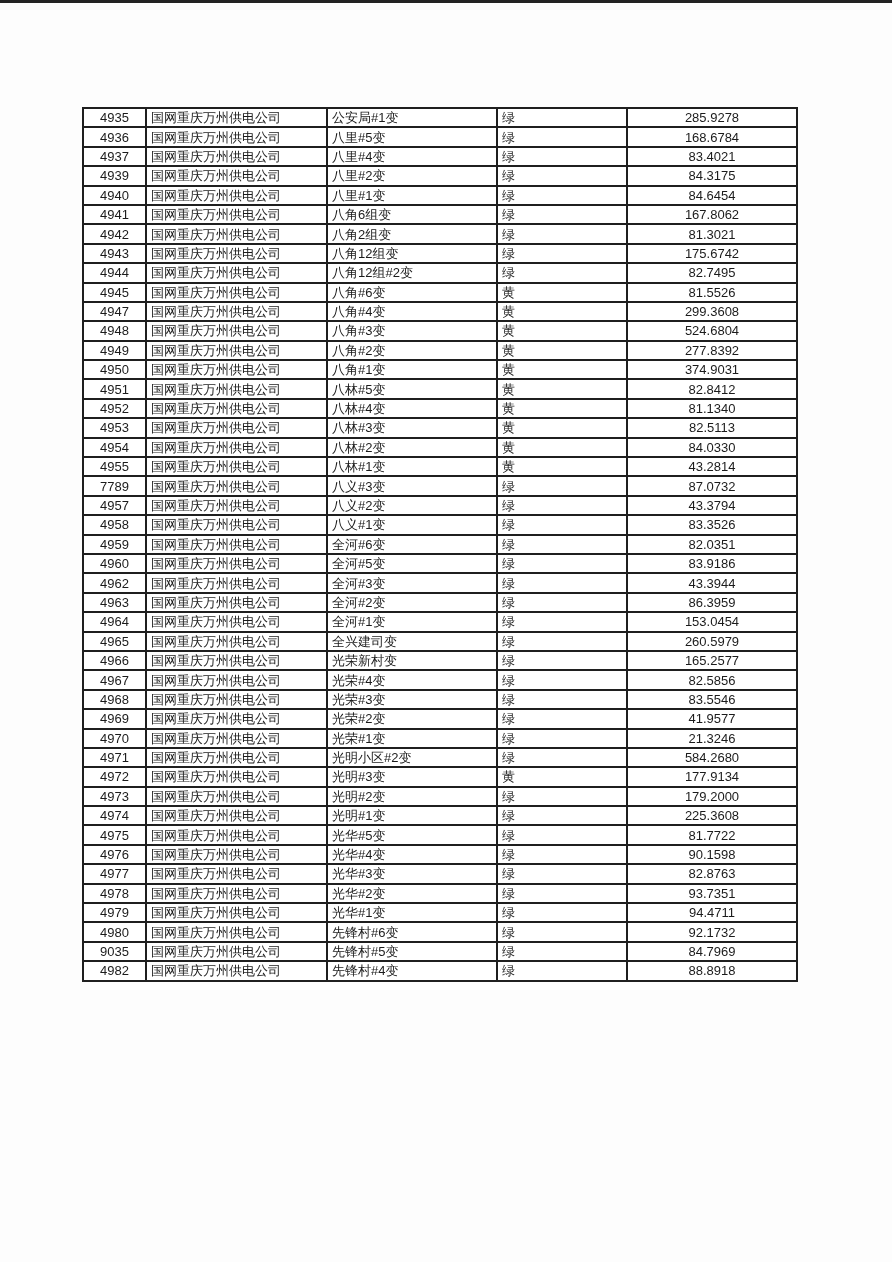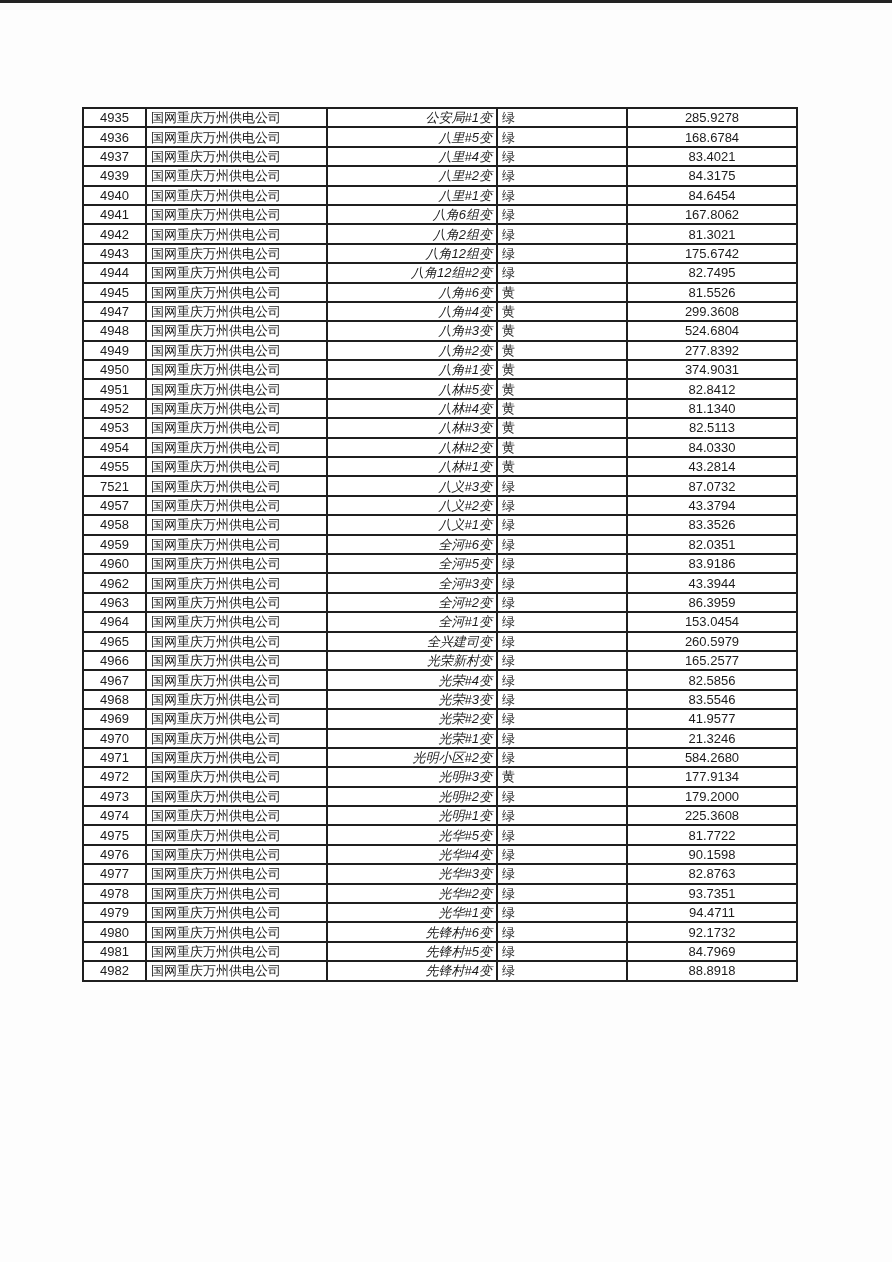--- a/index.html
+++ b/index.html
@@ -40,21 +40,21 @@
     border: 2px solid #1f1f1f;
     height: 17.4px; 
     padding: 0 4px;
     background: #ffffff;
     white-space: nowrap;
     overflow: hidden;
     line-height: 17px;
   }
   td.col-id      { width: 53px;  text-align: center; }
   td.col-company { width: 171px; text-align: left; }
-  td.col-station { width: 160px; text-align: right; font-style: italic; }
+  td.col-station { width: 160px; text-align: left; }
   td.col-status  { width: 120px; text-align: left; }
   td.col-value   { width: 160px; text-align: center; }
 </style>
 </head>
 <body>
 
 <div class="page" style="background: rgb(253, 253, 253); border-radius: 18px;">
   <div class="top-edge" style="background: rgb(34, 34, 34);"></div>
   <div class="table-wrap">
     <table class="data-grid">
@@ -186,21 +186,21 @@
             <td class="col-value">84.0330</td>
           </tr>
           <tr>
             <td class="col-id">4955</td>
             <td class="col-company">国网重庆万州供电公司</td>
             <td class="col-station">八林#1变</td>
             <td class="col-status">黄</td>
             <td class="col-value">43.2814</td>
           </tr>
           <tr>
-            <td class="col-id">7521</td>
+            <td class="col-id">7789</td>
             <td class="col-company">国网重庆万州供电公司</td>
             <td class="col-station">八义#3变</td>
             <td class="col-status">绿</td>
             <td class="col-value">87.0732</td>
           </tr>
           <tr>
             <td class="col-id">4957</td>
             <td class="col-company">国网重庆万州供电公司</td>
             <td class="col-station">八义#2变</td>
             <td class="col-status">绿</td>
@@ -354,21 +354,21 @@
             <td class="col-value">94.4711</td>
           </tr>
           <tr>
             <td class="col-id">4980</td>
             <td class="col-company">国网重庆万州供电公司</td>
             <td class="col-station">先锋村#6变</td>
             <td class="col-status">绿</td>
             <td class="col-value">92.1732</td>
           </tr>
           <tr>
-            <td class="col-id">4981</td>
+            <td class="col-id">9035</td>
             <td class="col-company">国网重庆万州供电公司</td>
             <td class="col-station">先锋村#5变</td>
             <td class="col-status">绿</td>
             <td class="col-value">84.7969</td>
           </tr>
           <tr>
             <td class="col-id">4982</td>
             <td class="col-company">国网重庆万州供电公司</td>
             <td class="col-station">先锋村#4变</td>
             <td class="col-status">绿</td>

